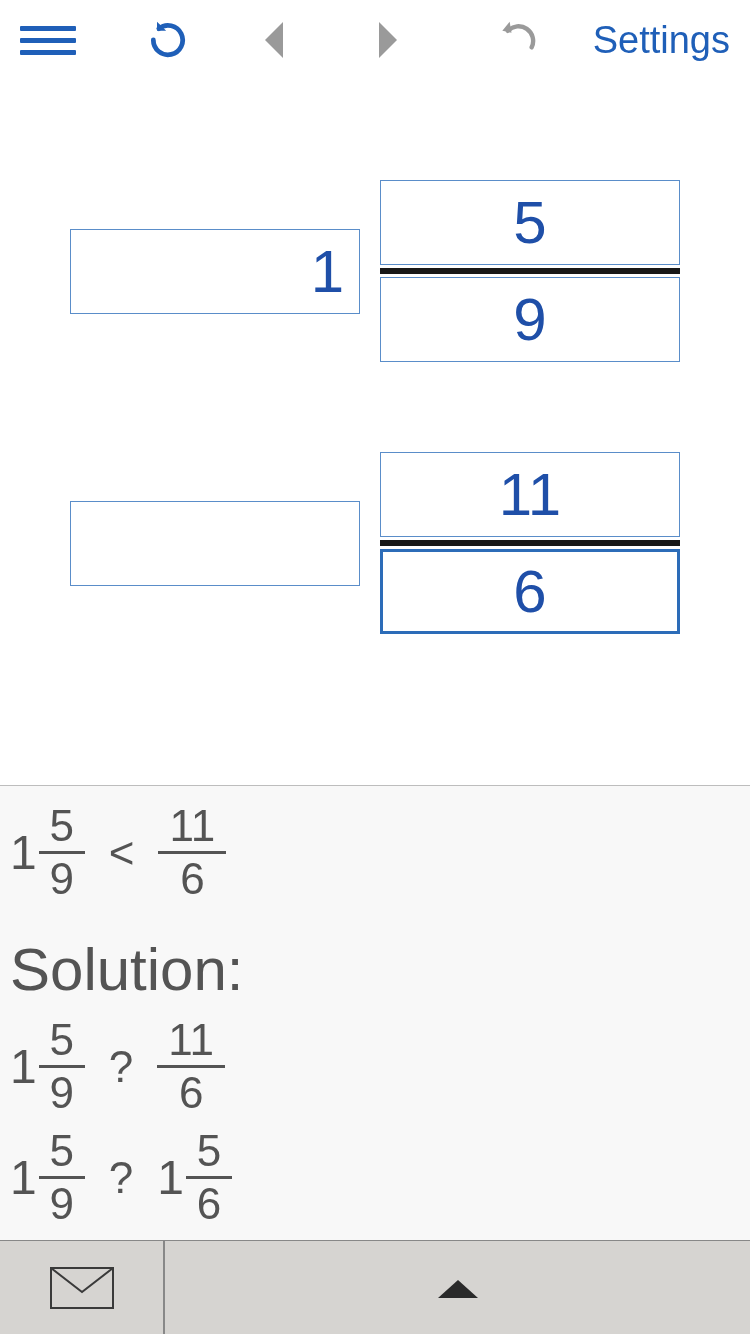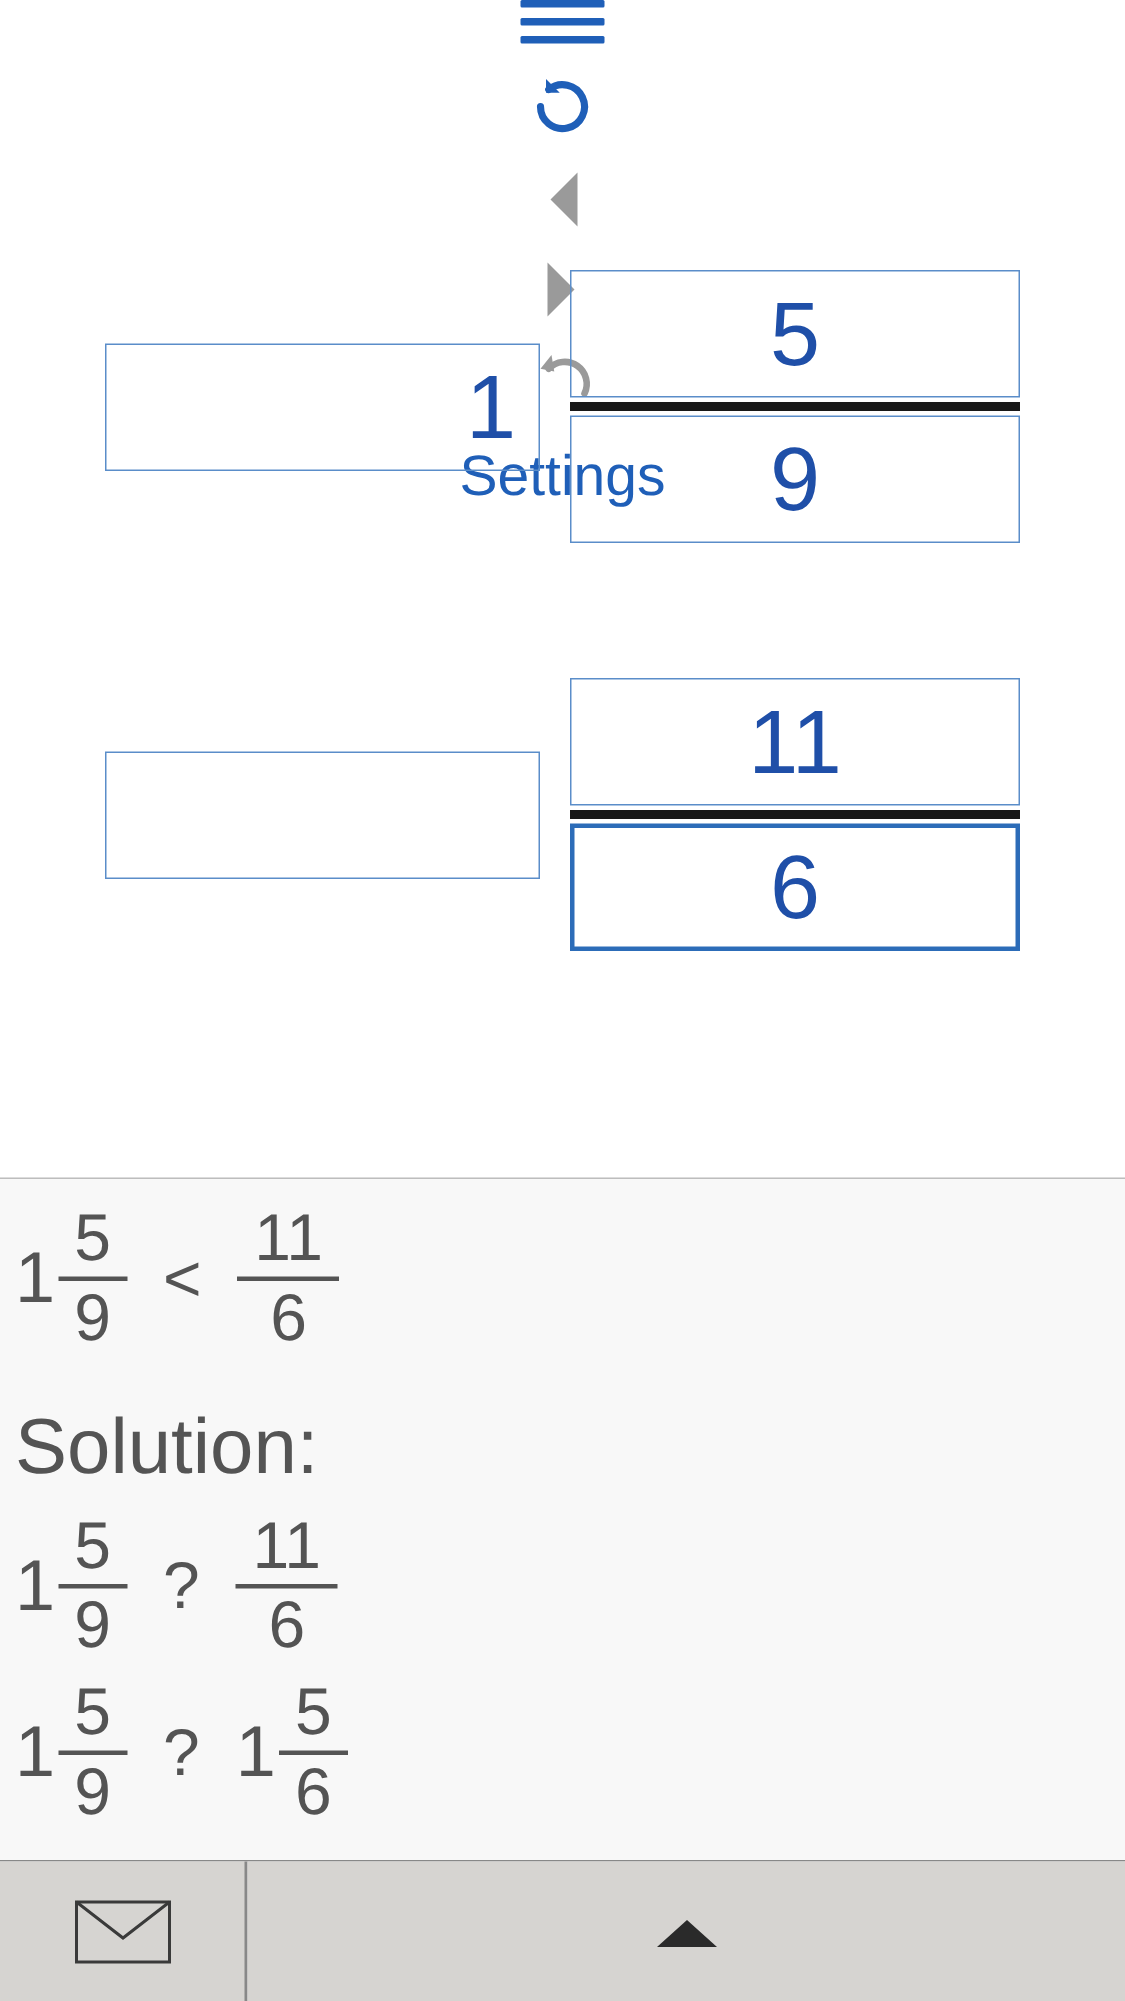--- a/index.html
+++ b/index.html
@@ -5,21 +5,20 @@
     * { box-sizing: border-box; margin: 0; padding: 0; }
     html, body { width: 750px; height: 1334px; font-family: -apple-system, Helvetica, Arial, sans-serif; overflow: hidden; }
     body { display: flex; flex-direction: column; background: #fff; }
 
     .toolbar {
       height: 80px;
       display: flex;
       align-items: center;
       padding: 0 20px;
       gap: 10px;
-      flex-direction: column;
     }
     .toolbar .spacer-sm { width: 50px; }
     .toolbar .spacer { flex: 1; }
     .toolbar .icon, .toolbar .settings {
       color: #1f5fb8;
       font-size: 38px;
       display: flex;
       align-items: center;
       justify-content: center;
       cursor: pointer;
@@ -80,21 +79,21 @@
     }
     .math-row { display:flex; align-items:center; gap: 18px; margin-bottom: 30px; margin-left:0; }
     .math-row.tight { margin-bottom: 14px; }
     .mixed { display:flex; align-items:center; gap:2px; }
     .mixed .w { font-size: 48px; line-height:1; align-self:center; }
     .sfrac { display:flex; flex-direction:column; align-items:center; line-height:1; }
     .sfrac .n, .sfrac .d { font-size: 44px; }
     .sfrac .bar { width: 46px; height: 3px; background:#545454; margin:3px 0; }
     .sfrac.wide .bar { width: 68px; }
     .comp { font-size: 44px; padding: 0 6px; }
-    .sol-label { font-size: 52px; margin: 34px 0 14px 0; }
+    .sol-label { font-size: 60px; margin: 34px 0 14px 0; }
 
     .bottom-bar {
       height: 94px;
       display: flex;
       border-top: 1px solid #888;
     }
     .bottom-bar .mail {
       width: 165px;
       background: #d6d4d1;
       border-right: 2px solid #888;

